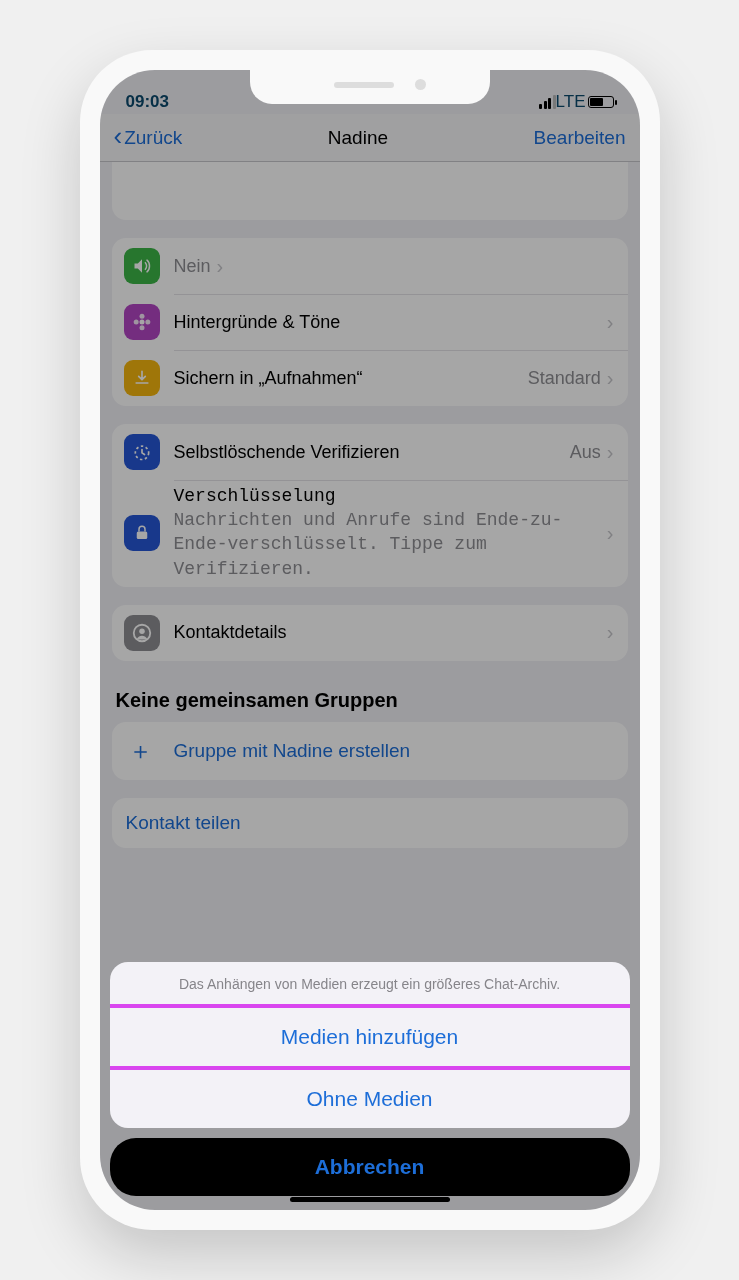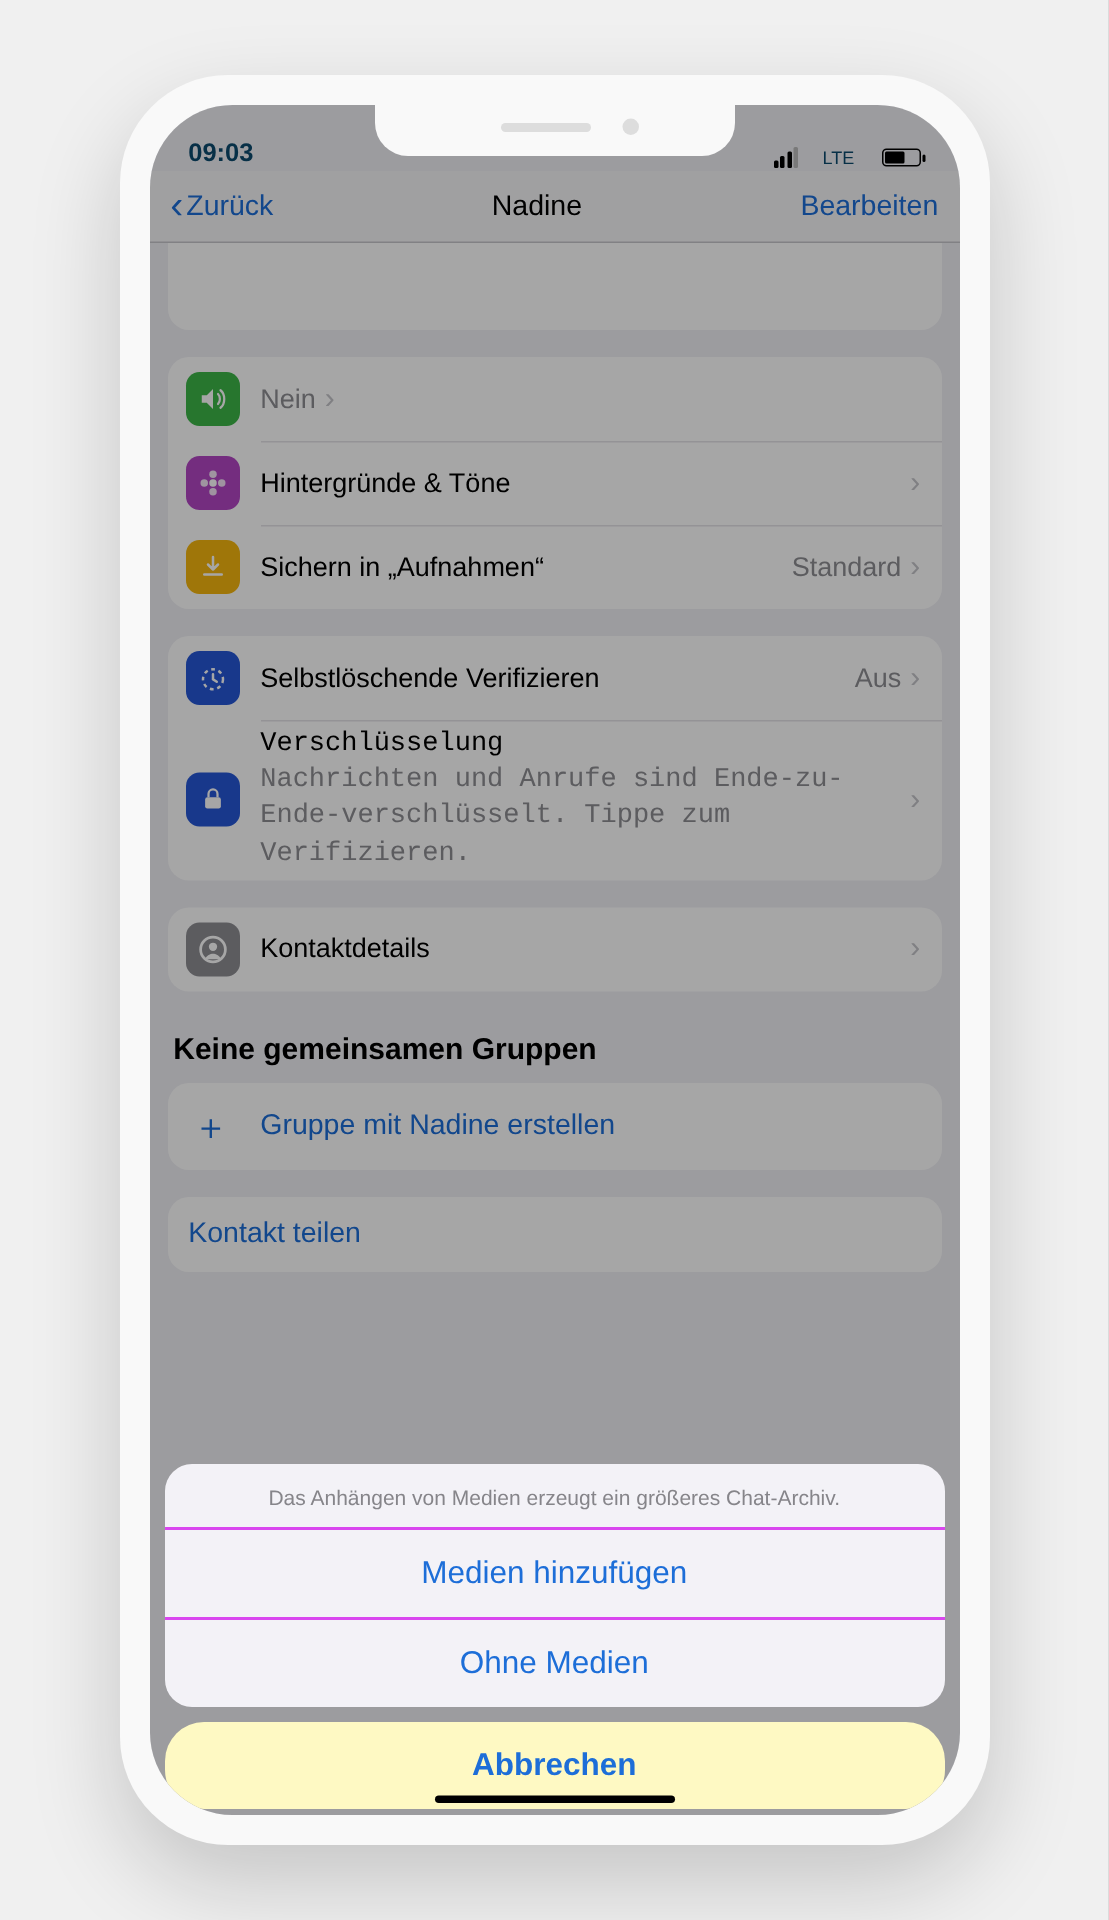--- a/index.html
+++ b/index.html
@@ -64,21 +64,21 @@
   .status-bar {
     height: 44px;
     display: flex;
     align-items: flex-end;
     justify-content: space-between;
     padding: 0 26px 2px;
     font-size: 17px;
     font-weight: 600;
     color: #0c4a6e;
   }
-  .status-right { display:flex; align-items:center; gap:16px; font-size:12px; font-weight:500;}
+  .status-right { display:flex; align-items:center; gap:0; font-size:17px; font-weight:500;}
   .bars { display:flex; align-items:flex-end; gap:1.5px; }
   .bars span { width:3px; background:#000; border-radius:1px; }
   .bars span:nth-child(1){height:5px}
   .bars span:nth-child(2){height:8px}
   .bars span:nth-child(3){height:11px}
   .bars span:nth-child(4){height:14px; background:#bbb;}
   .battery {
     width:26px; height:12px; border:1.5px solid #000; border-radius:3px; position:relative; margin-left:2px;
   }
   .battery::after{ content:""; position:absolute; right:-4px; top:3px; width:2px; height:5px; background:#000; border-radius:1px;}
@@ -174,43 +174,43 @@
   .home-indicator {
     position:absolute;
     bottom:8px; left:50%; transform:translateX(-50%);
     width:160px; height:5px;
     background:#000; border-radius:3px;
     z-index:30;
   }
 
   .sheet-wrap {
     position:absolute;
-    left:10px; right:10px; bottom:4px;
+    left:10px; right:10px; bottom:14px;
     z-index:20;
   }
   .sheet {
     background:#f3f2f7;
     border-radius:18px;
     overflow:hidden;
   }
   .sheet-msg {
     text-align:center;
     font-size:14px;
     color:#86858a;
     padding:14px 28px 12px;
   }
   .sheet-btn {
     text-align:center;
     color:#1d6ed8;
     font-size:21px;
     padding:17px 0;
-    border-top:2px solid #d946ef;
+    border-top:4px solid #d946ef;
   }
   .cancel {
-    background:#fef9c3;
+    background:#000000;
     border-radius:26px;
     margin-top:10px;
     text-align:center;
     color:#1d6ed8;
     font-size:21px;
     font-weight:600;
     padding:17px 0;
   }
 </style>
 </head>

